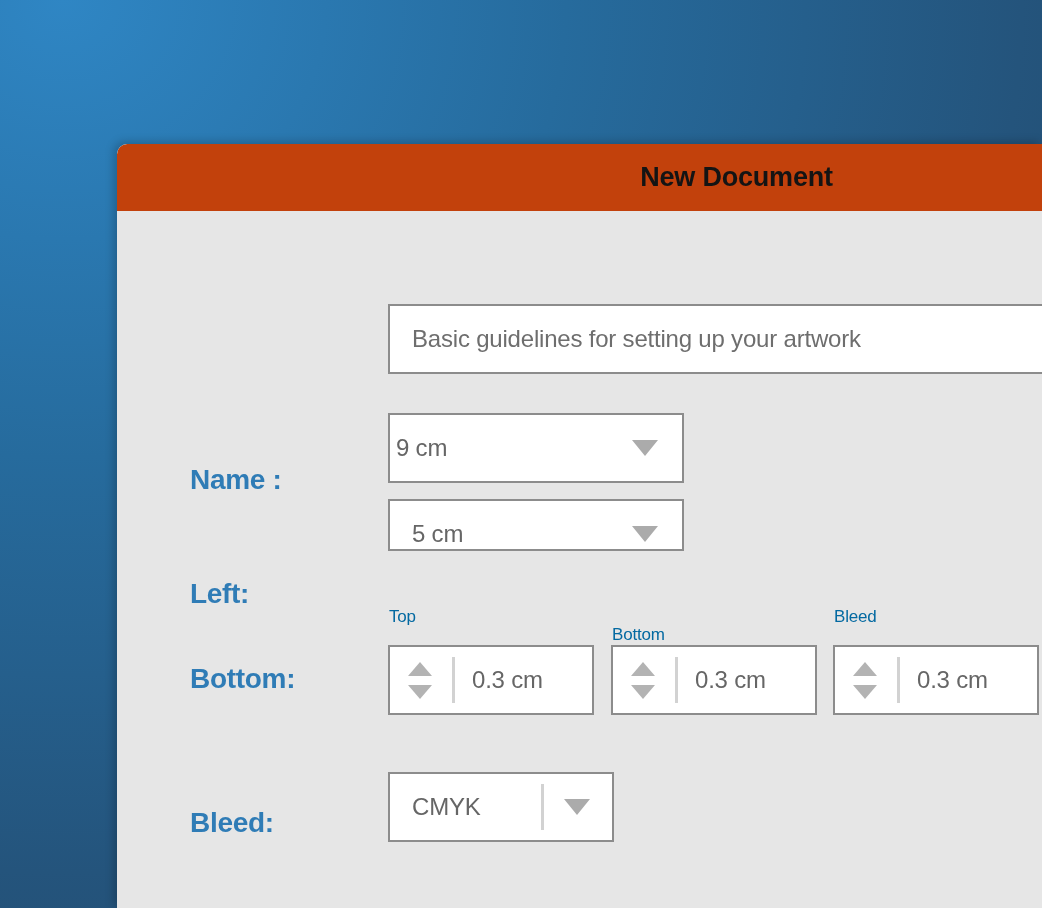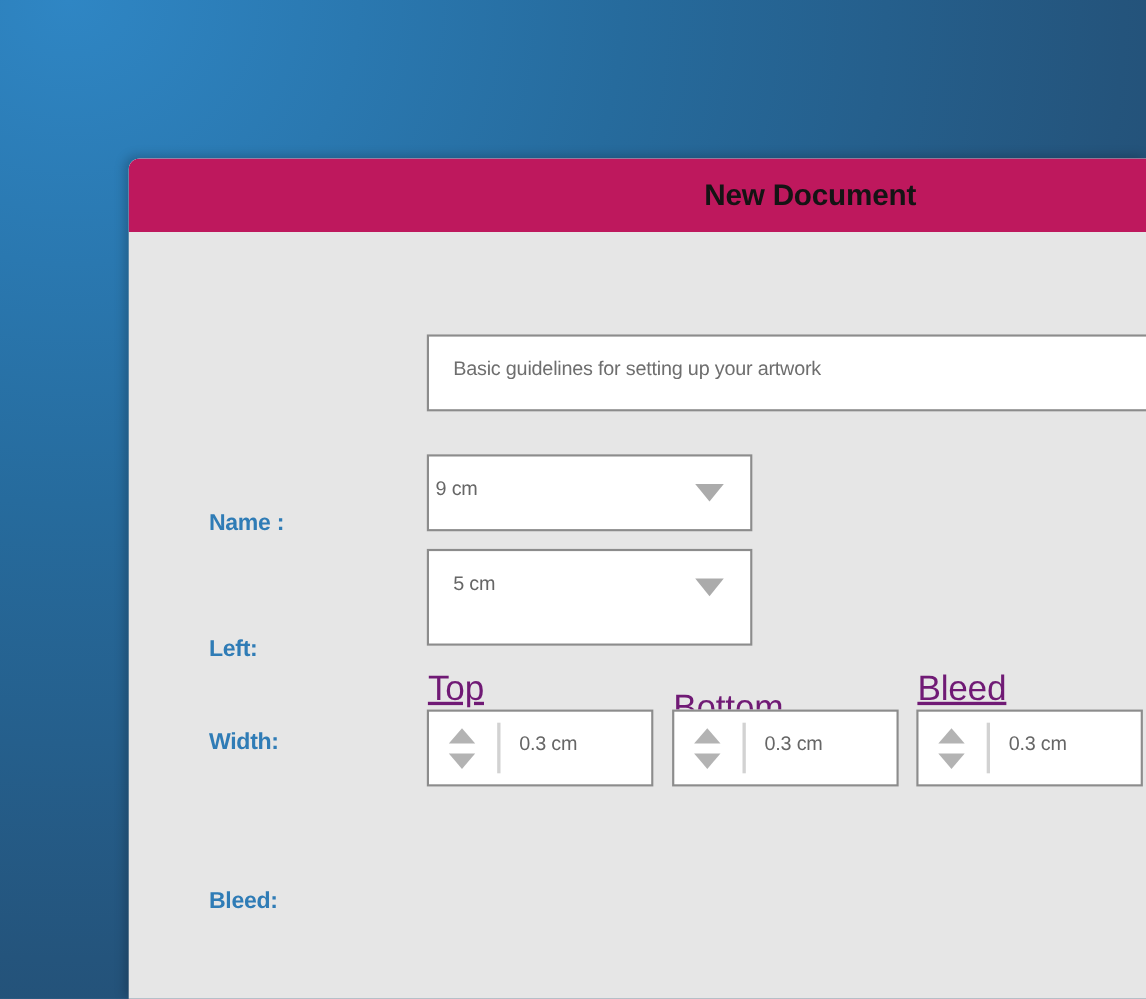--- a/index.html
+++ b/index.html
@@ -41,57 +41,57 @@
     background: #e6e6e6;
     overflow: hidden;
     box-shadow: -3px -2px 10px rgba(0,0,0,0.22);
   }
 
   #titlebar {
     position: absolute;
     left: 0; top: 0;
     width: 925px;
     height: 67px;
-    background: #be185d;
+    background: #c2410c;
     border-top-left-radius: 10px;
   }
   #title-text {
     position: absolute;
     left: 0;
     top: 18px;
     width: 1239px;           
     text-align: center;
     font-size: 27px;
     font-weight: bold;
     color: #141414;
     letter-spacing: -0.2px;
     white-space: nowrap;
   }
 
   
   .label {
     position: absolute;
     color: #2f7cb6;
-    font-size: 21px;
+    font-size: 28px;
     font-weight: bold;
     letter-spacing: -0.3px;
     white-space: nowrap;
   }
 
   .field {
     position: absolute;
     box-sizing: border-box;
     background: #ffffff;
     border: 2px solid #8c8c8c;
   }
 
   .field-value {
     position: absolute;
     color: #666666;
-    font-size: 18px;
+    font-size: 24px;
     white-space: nowrap;
     letter-spacing: -0.2px;
   }
 
   .caret {
     position: absolute;
     width: 0; height: 0;
     border-left: 13px solid transparent;
     border-right: 13px solid transparent;
     border-top: 16px solid #ababab;
@@ -99,25 +99,24 @@
 
   .divider {
     position: absolute;
     width: 3px;
     background: #d2d2d2;
   }
 
   
   .bleed-caption {
     position: absolute;
-    color: #701a75;
-    font-size: 32px;
+    color: #0369a1;
+    font-size: 17px;
     letter-spacing: -0.2px;
     white-space: nowrap;
-    text-decoration: underline;
   }
   .spin-up, .spin-down {
     position: absolute;
     width: 0; height: 0;
     border-left: 12px solid transparent;
     border-right: 12px solid transparent;
   }
   .spin-up   { border-bottom: 14px solid #b3b3b3; }
   .spin-down { border-top: 14px solid #b3b3b3; }
 </style>
@@ -136,22 +135,22 @@
   <div class="field" style="left:271px; top:160px; width:692px; height:70px;">
     <div class="field-value" style="left:22px; top:19px; color:#6e6e6e;">Basic guidelines for setting up your artwork</div>
   </div>
 
   <div class="label" style="left:73px; top:434px;">Left:</div>
   <div class="field" style="left:271px; top:269px; width:296px; height:70px;">
     <div class="field-value" style="left:6px; top:19px;">9 cm</div>
     <div class="caret" style="right:24px; top:25px;"></div>
   </div>
 
-  <div class="label" style="left:73px; top:519px;">Width:</div>
-  <div class="field" style="left:271px; top:355px; width:296px; height:88px;">
+  <div class="label" style="left:73px; top:519px;">Bottom:</div>
+  <div class="field" style="left:271px; top:355px; width:296px; height:52px;">
     <div class="field-value" style="left:22px; top:19px;">5 cm</div>
     <div class="caret" style="right:24px; top:25px;"></div>
   </div>
 
   <div class="label" style="left:73px; top:663px;text-align:right;">Bleed:</div>
 
   <div class="bleed-caption" style="left:272px; top:463px;">Top</div>
   <div class="field" style="left:271px; top:501px; width:206px; height:70px;">
     <div class="spin-up" style="left:18px; top:15px;"></div>
     <div class="spin-down" style="left:18px; top:38px;"></div>
@@ -168,14 +167,19 @@
   </div>
 
   <div class="bleed-caption" style="left:717px; top:463px;">Bleed</div>
   <div class="field" style="left:716px; top:501px; width:206px; height:70px;">
     <div class="spin-up" style="left:18px; top:15px;"></div>
     <div class="spin-down" style="left:18px; top:38px;"></div>
     <div class="divider" style="left:62px; top:10px; height:46px;"></div>
     <div class="field-value" style="left:82px; top:19px;">0.3 cm</div>
   </div>
 
+  <div class="field" style="left:271px; top:628px; width:226px; height:70px;">
+    <div class="field-value" style="left:22px; top:19px;">CMYK</div>
+    <div class="divider" style="left:151px; top:10px; height:46px;"></div>
+    <div class="caret" style="left:174px; top:25px;"></div>
+  </div>
 
 </div>
 
 </body></html>

